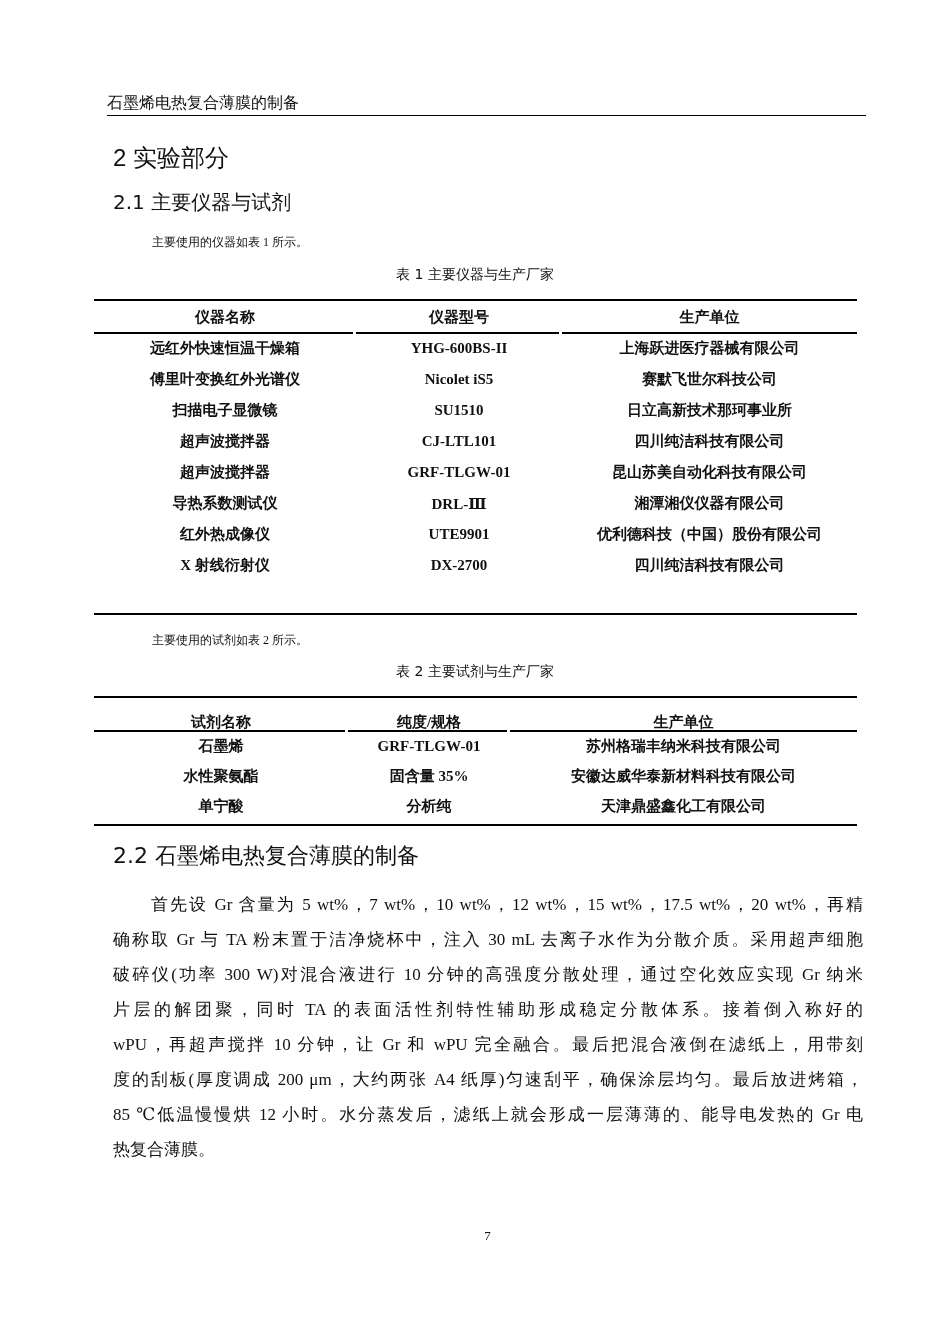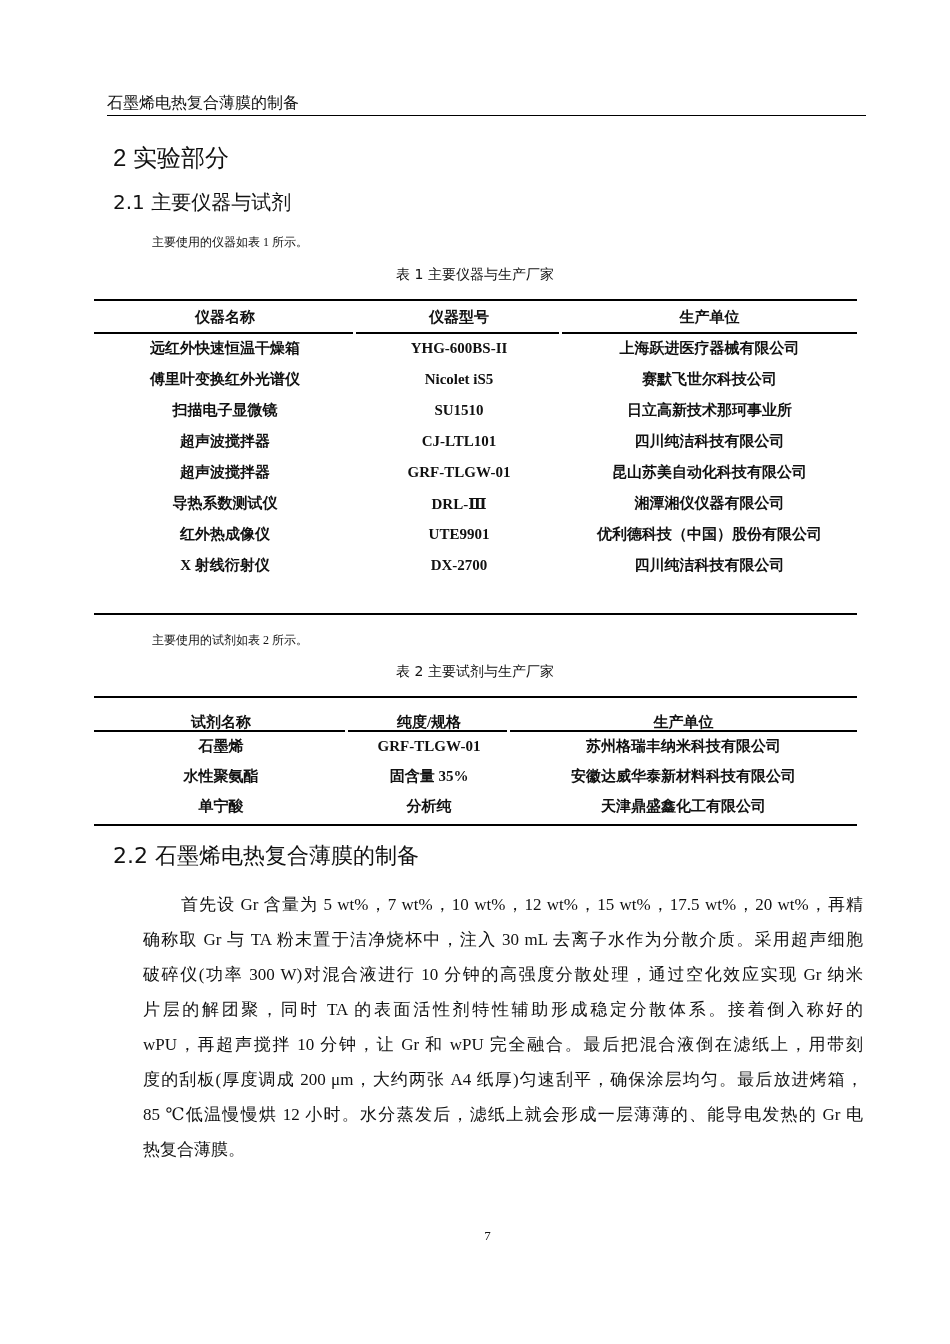--- a/index.html
+++ b/index.html
@@ -17,21 +17,21 @@
   .h2b { top: 842px; font-size: 22px; }
   .para-line { position: absolute; left: 152px; font-size: 12px; line-height: 22px; }
   .caption { position: absolute; left: 0; width: 950px; text-align: center; font-size: 14px;
              line-height: 20px; font-family: "DejaVu Sans", sans-serif; }
   .tbl { position: absolute; left: 94px; width: 763px; border-collapse: collapse; font-size: 15px; }
   .tbl th, .tbl td { text-align: center; font-weight: bold; padding: 0; white-space: nowrap; }
   .rule-thick { position: absolute; left: 94px; width: 763px; height: 0; border-top: 2.5px solid #000; }
   .rule-mid { position: absolute; height: 0; border-top: 2px solid #000; }
   .body-text { position: absolute; left: 113px; top: 887px; width: 750px; font-size: 17px;
                line-height: 35px; text-align: justify; }
-  .body-text .ln { display: block; white-space: nowrap; text-align-last: justify; margin-left: 30px; }
+  .body-text .ln { display: block; white-space: nowrap; text-align-last: justify; }
   .body-text .ln.last { text-align-last: left; }
   .page-number { position: absolute; left: 0; width: 975px; top: 1228px; text-align: center; font-size: 13px; }
 </style>
 </head>
 <body>
 
 <div class="page">
 
   <div class="running-header">石墨烯电热复合薄膜的制备</div>
   <div class="header-rule"></div>

